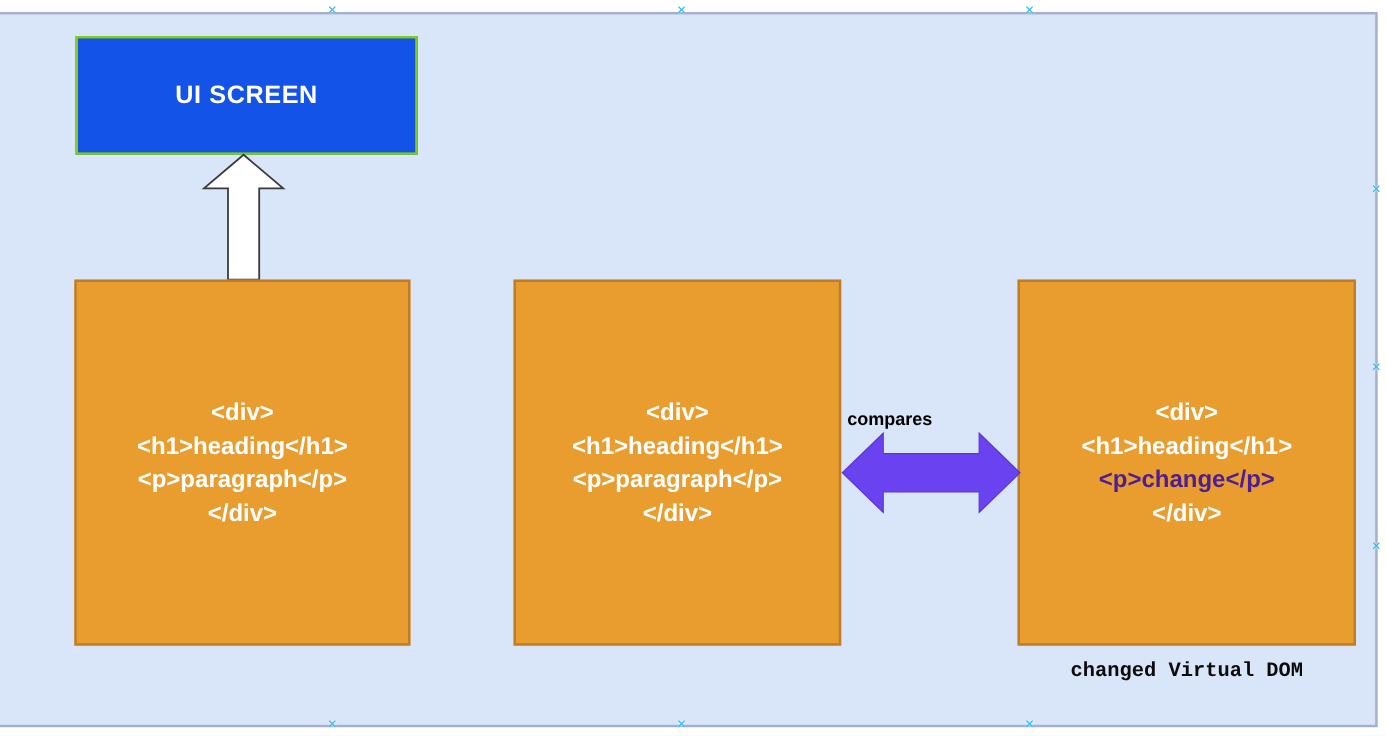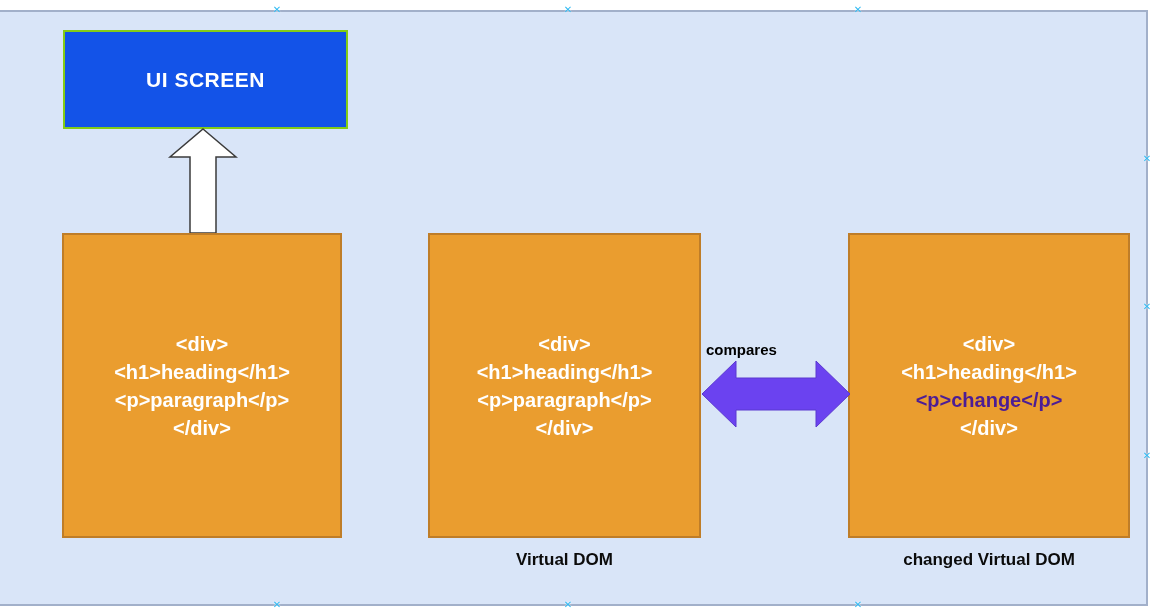--- a/index.html
+++ b/index.html
@@ -42,21 +42,21 @@
     text-align:center; white-space:pre;
   }
   .code-line.changed { color:#4c1d95; }
 
   .caption {
     position:absolute; top:550px; height:22px;
     text-align:center; font-weight:bold; font-size:17px; color:#0b0b0b;
   }
   .cap1 { left:62px;  width:280px; }
   .cap2 { left:428px; width:273px; }
-  .cap3 { left:848px; width:282px; }
+  .cap3 { left:848px; width:282px;font-family:Liberation Mono, monospace; }
 
   .compares-label {
     position:absolute; left:706px; top:341px; width:140px;
     text-align:left; font-weight:bold; font-size:15px; color:#000000;
   }
 
   svg.arrow-up      { position:absolute; left:160px; top:127px; }
   svg.arrow-compare { position:absolute; left:700px; top:358px; }
 
   .xmark {
@@ -100,21 +100,20 @@
     <div class="code-line changed">&lt;p&gt;change&lt;/p&gt;</div>
     <div class="code-line">&lt;/div&gt;</div>
   </div>
 
   <svg class="arrow-compare" width="152" height="72" viewBox="0 0 152 72">
     <polygon points="2,36 36,3 36,20 116,20 116,3 150,36 116,69 116,52 36,52 36,69" fill="#6b42f0" stroke="#5a38d0" stroke-width="1"></polygon>
   </svg>
 
   <div class="compares-label">compares</div>
 
-  <div class="caption cap2">Virtual DOM</div>
   <div class="caption cap3">changed Virtual DOM</div>
 
   <span class="xmark" style="left:271px; top:4px;">✕</span>
   <span class="xmark" style="left:562px; top:4px;">✕</span>
   <span class="xmark" style="left:852px; top:4px;">✕</span>
   <span class="xmark" style="left:271px; top:599px;">✕</span>
   <span class="xmark" style="left:562px; top:599px;">✕</span>
   <span class="xmark" style="left:852px; top:599px;">✕</span>
   <span class="xmark" style="left:1141px; top:153px;">✕</span>
   <span class="xmark" style="left:1141px; top:301px;">✕</span>

